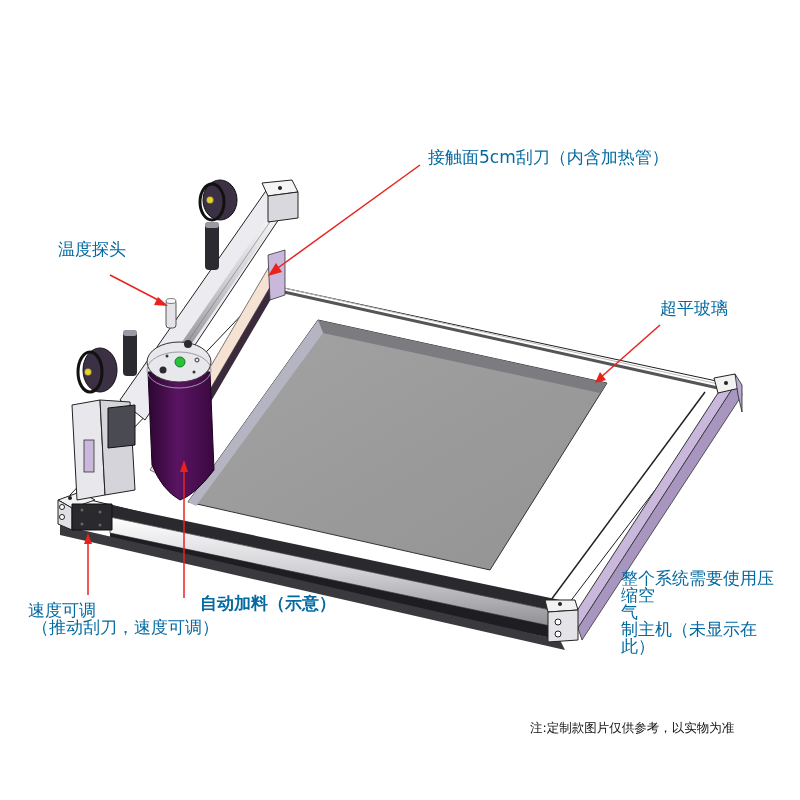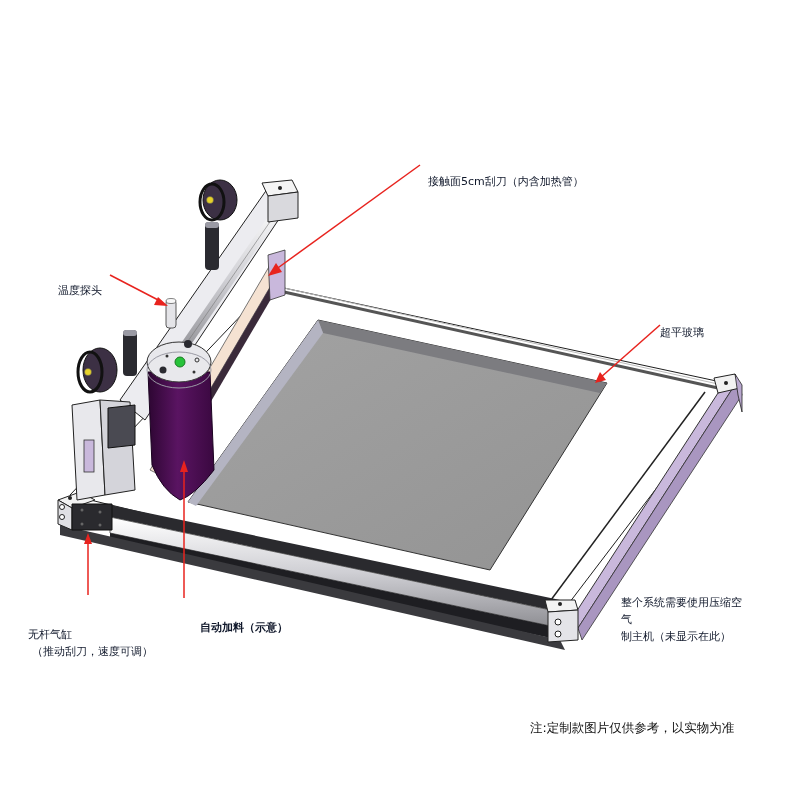--- a/index.html
+++ b/index.html
@@ -1,18 +1,18 @@
 <!DOCTYPE html>
 <html><head>
 <meta charset="utf-8">
 <style>
   html,body{margin:0;padding:0;background:#ffffff;}
   body{width:800px;height:800px;position:relative;overflow:hidden;font-family:"DejaVu Sans","Liberation Sans",sans-serif;}
   #drawing{position:absolute;left:0;top:0;width:800px;height:800px;}
-  .label{position:absolute;color:#0f172a;font-size:11px;line-height:17px;white-space:nowrap;font-family:"DejaVu Sans","Liberation Sans",sans-serif;margin-top:24px;}
+  .label{position:absolute;color:#0369a1;font-size:17px;line-height:17px;white-space:nowrap;font-family:"DejaVu Sans","Liberation Sans",sans-serif;}
   .label.multi{white-space:normal;}
   .note{position:absolute;color:#111111;font-size:12.5px;white-space:nowrap;font-family:"DejaVu Sans","Liberation Sans",sans-serif;}
 </style>
 </head>
 <body>
 
 <svg id="drawing" viewBox="0 0 800 800" xmlns="http://www.w3.org/2000/svg">
   <defs>
     <linearGradient id="purpleGrad" x1="0" x2="1" y1="0" y2="0">
       <stop offset="0" stop-color="#2d0632"></stop>
@@ -139,29 +139,29 @@
 
     <line x1="88" y1="595" x2="88" y2="540" stroke-width="1.5"></line>
     <polygon points="88,533 84,544 92,544" stroke="none"></polygon>
 
     <line x1="184" y1="598" x2="184" y2="468" stroke-width="1.5"></line>
     <polygon points="184,460 180,472 188,472" stroke="none"></polygon>
   </g>
 </svg>
 
 <div class="label" style="left:428px;top:149px;">接触面5cm刮刀（内含加热管）</div>
-<div class="label" style="left:58px;top:258px;">温度探头</div>
+<div class="label" style="left:58px;top:241px;">温度探头</div>
 <div class="label" style="left:660px;top:300px;">超平玻璃</div>
 
 <div class="label multi" style="left:621px;top:570px;width:160px;">
   <div>整个系统需要使用压缩空</div>
   <div>气</div>
   <div>制主机（未显示在此）</div>
 </div>
 
 <div class="label multi" style="left:28px;top:602px;">
-  <div>无杆气缸</div>
+  <div>速度可调</div>
   <div style="margin-left:4px;">（推动刮刀，速度可调）</div>
 </div>
 
 <div class="label" style="left:200px;top:595px;font-weight:bold;">自动加料（示意）</div>
 
 <div class="note" style="left:530px;top:720px;text-align:right;">注:定制款图片仅供参考，以实物为准</div>
 
 </body></html>

